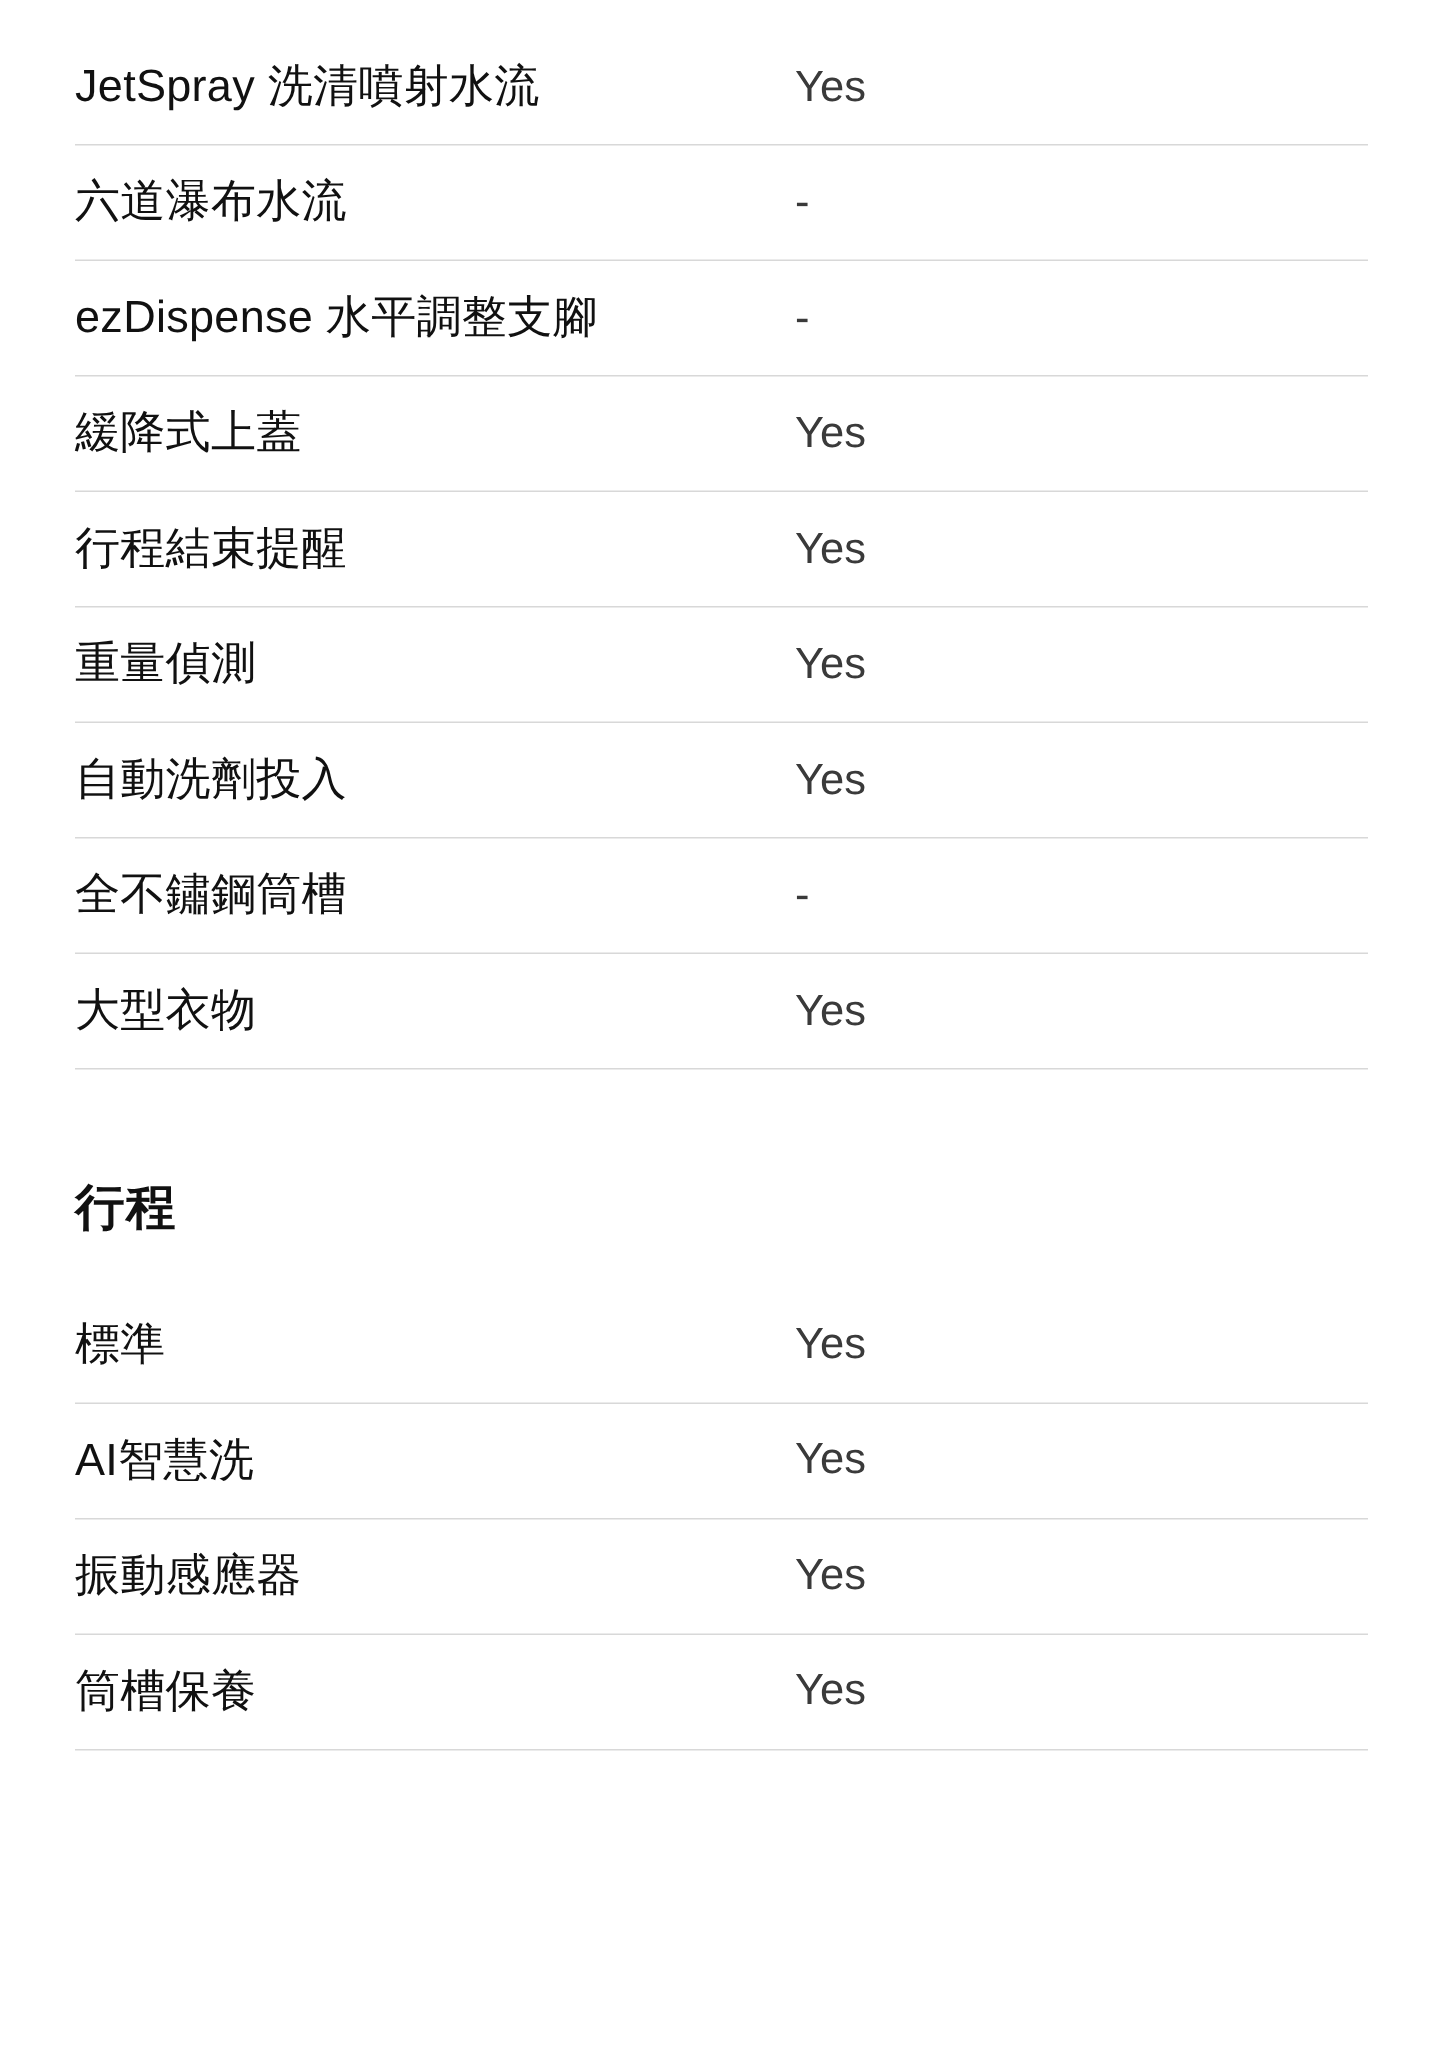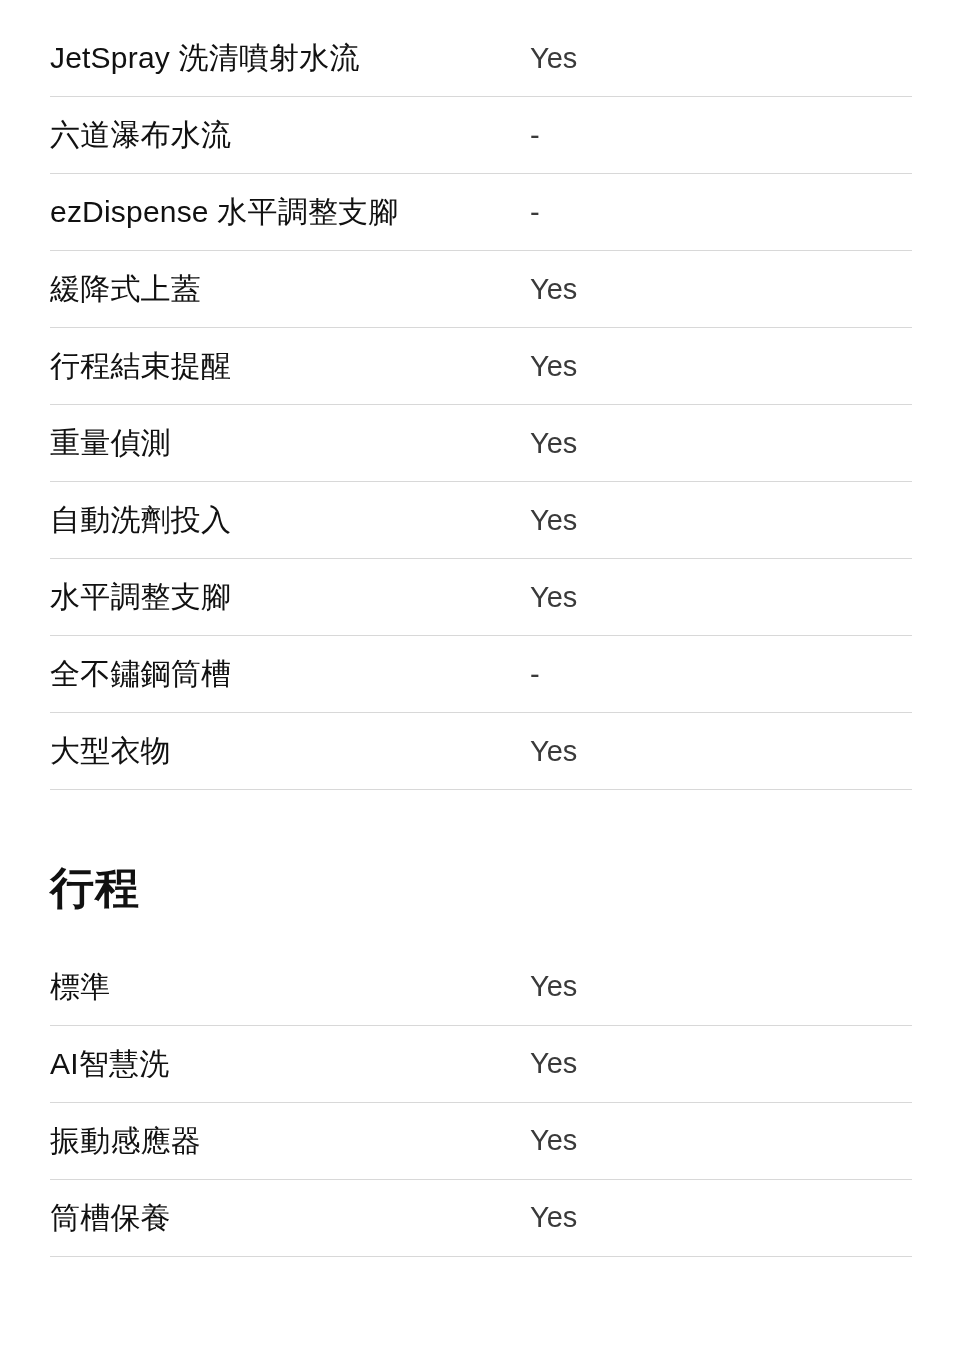--- a/index.html
+++ b/index.html
@@ -45,21 +45,21 @@
   }
   .spec-value {
     font-size: 29px;
     color: #3a3a3a;
     line-height: 1.2;
   }
   .section-gap {
     height: 52px;
   }
   .section-heading {
-    font-size: 44px;
+    font-size: 33px;
     font-weight: 700;
     color: #111111;
     letter-spacing: 1px;
     padding: 0 0 34px 0;
     margin: 0;
     line-height: 1.2;
   }
   .section-wrap {
     padding-top: 20px;
   }
@@ -94,24 +94,20 @@
             </tr>
             <tr class="spec-row">
               <td class="spec-label">重量偵測</td>
               <td class="spec-value">Yes</td>
             </tr>
             <tr class="spec-row">
               <td class="spec-label">自動洗劑投入</td>
               <td class="spec-value">Yes</td>
             </tr>
             <tr class="spec-row">
-              <td class="spec-label">水平調整支腳</td>
-              <td class="spec-value">Yes</td>
-            </tr>
-            <tr class="spec-row">
               <td class="spec-label">全不鏽鋼筒槽</td>
               <td class="spec-value">-</td>
             </tr>
             <tr class="spec-row">
               <td class="spec-label">大型衣物</td>
               <td class="spec-value">Yes</td>
             </tr>
           </tbody>
         </table>
       </div>

